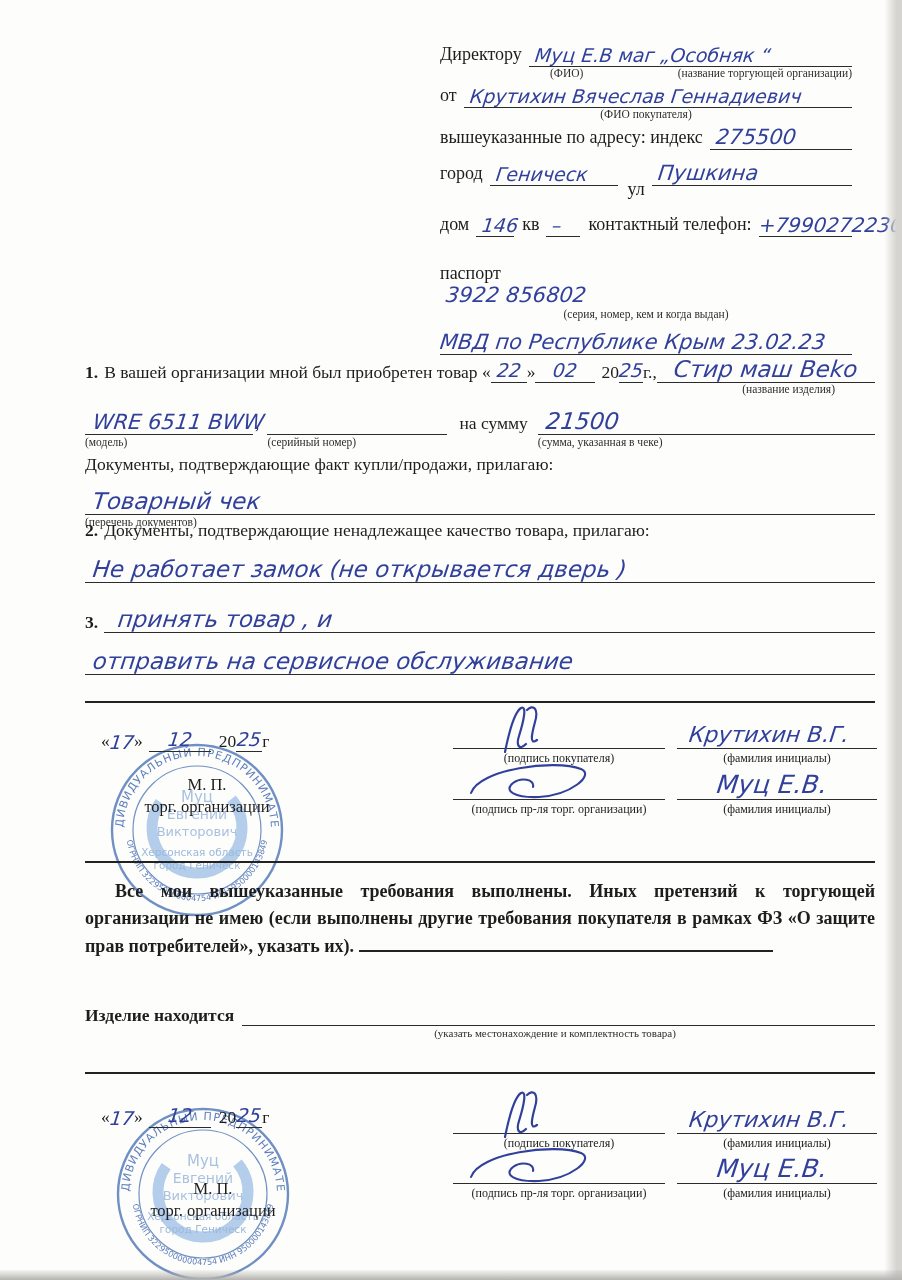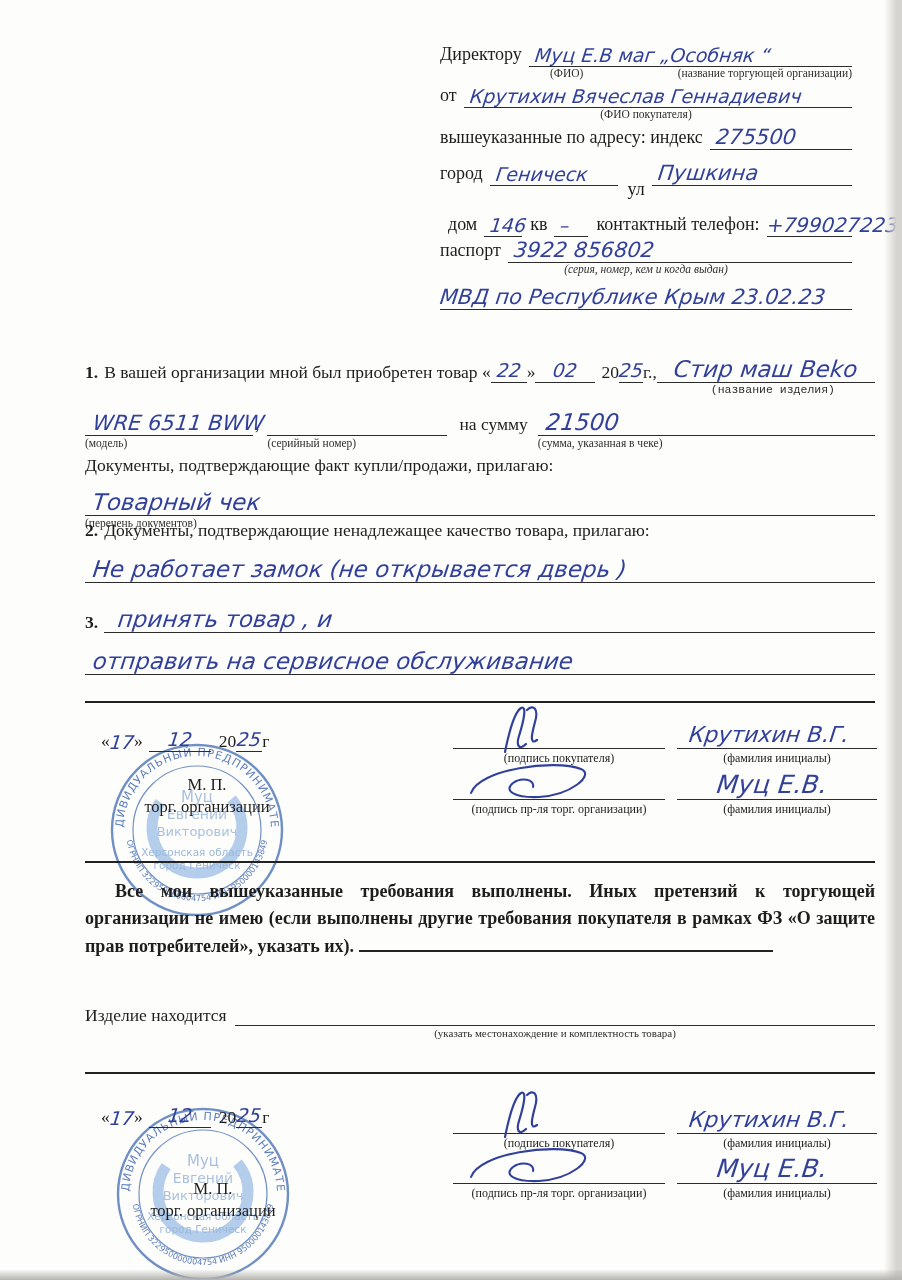--- a/index.html
+++ b/index.html
@@ -107,41 +107,41 @@
     <div class="hrow" style="margin-top:13px;">
       <span class="lbl">город</span>
       <span class="fill uline" style="max-width:128px;">
           <span class="hw hw-md">Геническ</span>
         </span>
       <span class="lbl" style="padding-left:10px;margin-top:16px;">ул</span>
       <span class="fill uline">
           <span class="hw hw-lg">Пушкина</span>
         </span>
     </div>
-    <div class="hrow" style="margin-top:13px;margin-left:8px;">
+    <div class="hrow" style="margin-top:13px;">
       <span class="lbl">дом</span>
       <span class="fill uline" style="max-width:38px;">
           <span class="hw hw-md">146</span>
         </span>
       <span class="lbl" style="padding-left:8px;">кв</span>
       <span class="fill uline" style="max-width:34px;">
           <span class="hw hw-md">–</span>
         </span>
       <span class="lbl" style="padding-left:8px;">контактный телефон:</span>
       <span class="fill uline">
           <span class="hw" style="font-size:20px; left:0;">+79902722304</span>
         </span>
     </div>
-    <div class="hrow" style="margin-top:3px;">
+    <div class="hrow" style="margin-top:26px;flex-direction:column;">
       <span class="lbl">паспорт</span>
       <span class="fill uline">
           <span class="hw hw-lg">3922  856802</span>
         </span>
     </div>
-    <div class="caprow" style="justify-content:center;font-style:italic;">
+    <div class="caprow" style="justify-content:center;">
       <span class="cap">(серия, номер, кем и когда выдан)</span>
     </div>
     <div class="hrow" style="margin-top:8px;">
       <span class="fill uline" style="min-height:26px;">
           <span class="hw hw-lg" style="left:0;">МВД   по   Республике   Крым  23.02.23</span>
         </span>
     </div>
   </div>
 
 
@@ -150,21 +150,21 @@
       <b>1.</b>
       <span style="white-space:nowrap;">В вашей организации мной был приобретен товар «</span>
       <span class="slot" style="width:36px;"><span class="hw hw-md">22</span></span>
       <span>»</span>
       <span class="slot" style="width:60px;"><span class="hw hw-md">02</span></span>
       <span style="padding-left:6px;">20</span>
       <span class="slot" style="width:24px;"><span class="hw hw-md">25</span></span>
       <span>г.,</span>
       <span class="slot grow"><span class="hw" style="font-size:23px;">Стир  маш  Beko</span></span>
     </div>
-    <div class="caprow" style="justify-content:flex-end; padding-right:40px;font-family:Liberation Mono, monospace;">
+    <div class="caprow" style="justify-content:flex-end; padding-right:40px;">
       <span class="cap">(название изделия)</span>
     </div>
     <div class="flexline" style="margin-top:12px;">
       <div class="field" style="width:168px;">
         <span class="fline">
             <span class="hw" style="font-size:21px;">WRE 6511 BWW</span>
           </span>
         <span class="cap">(модель)</span>
       </div>
       <span style="padding:0 8px 14px 2px;">,</span>
@@ -274,21 +274,21 @@
   </div>
 
   <div class="rule" style="top:861px;"></div>
 
   <div class="finalp">
     <span>Все мои вышеуказанные требования выполнены. Иных претензий к торгующей организации не имею (если выполнены другие требования покупателя в рамках ФЗ «О защите прав потребителей», указать их). </span><span class="tailline"></span>
   </div>
 
   <div class="loc">
     <div class="flexline">
-      <span style="white-space:nowrap; padding-right:8px;">Изделие находится</span>
+      <span style="white-space:nowrap; padding-right:8px;font-weight:bold;">Изделие находится</span>
       <span class="slot grow">&nbsp;</span>
     </div>
     <div class="caprow2 cap">(указать местонахождение и комплектность товара)</div>
   </div>
 
   <div class="rule" style="top:1072px;"></div>
 
   <div class="sig" style="top:1092px;">
     <div class="dateline" style="left:16px; top:14px;">
       <span>«</span>

